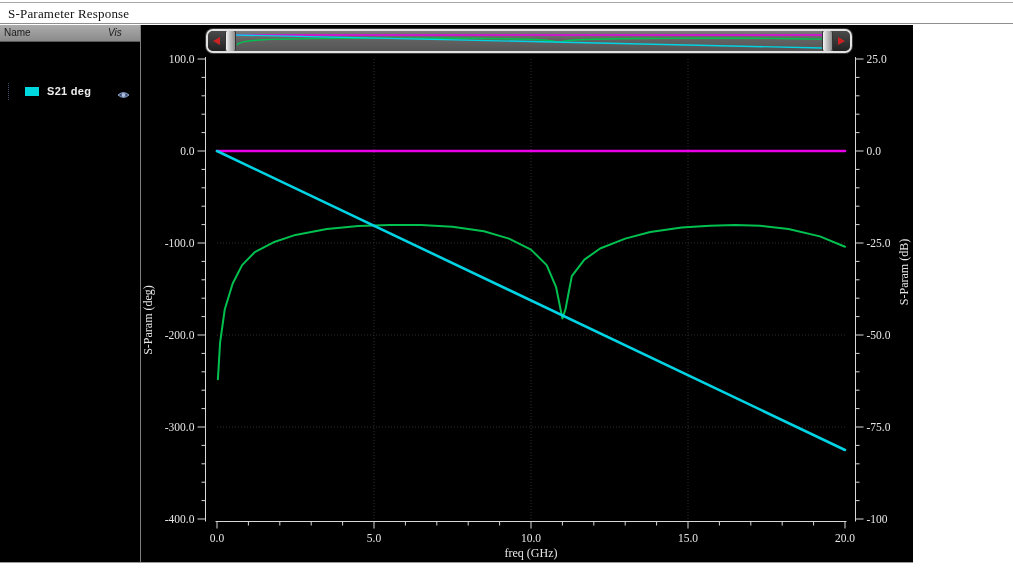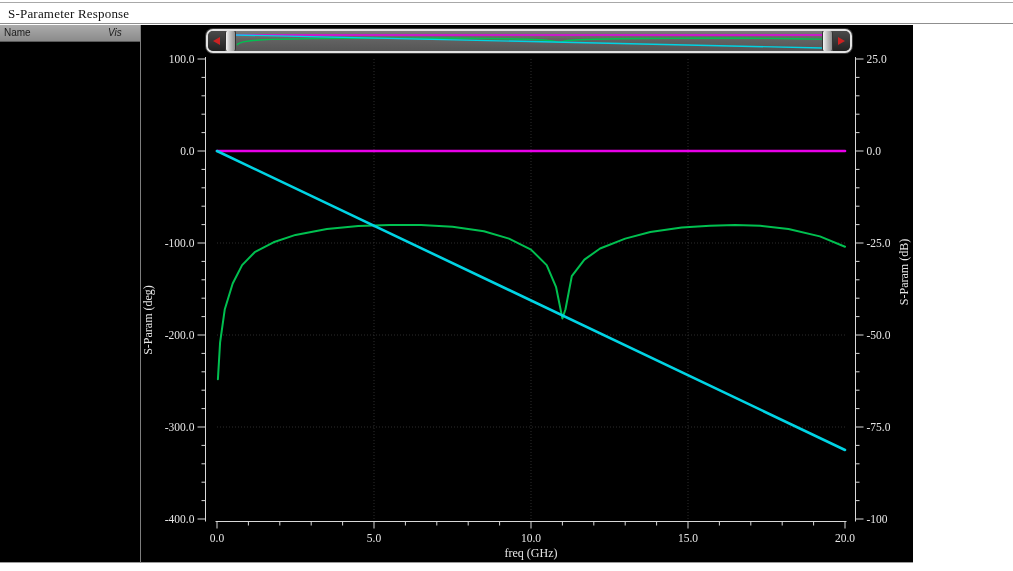--- a/index.html
+++ b/index.html
@@ -68,20 +68,31 @@
 <div class="title-sep"></div>
 
 <div class="panel">
   <div class="panel-header">
     <span class="col-name">Name</span>
     <span class="col-vis">Vis</span>
   </div>
   <div class="legend-list" id="legend-list">
 
 
+  <div class="legend-row">
+    <span class="tree-mark"></span>
+    <span class="swatch" style="background: rgb(0, 216, 224);"></span>
+    <span class="legend-label">S21 deg</span>
+    <span class="eye">
+      <svg width="13" height="10" viewBox="0 0 13 10">
+        <path d="M1 5 Q6.5 0.2 12 5 Q6.5 9.8 1 5 Z" fill="#3c4f78" stroke="#8fa3c8" stroke-width="1"></path>
+        <circle cx="6.5" cy="5" r="1.9" fill="#aebde0"></circle>
+      </svg>
+    </span>
+  </div>
 </div>
 </div>
 
 <div class="canvas"></div>
 <svg id="plot-svg" xmlns="http://www.w3.org/2000/svg">
     <g stroke="#2d2d2d" stroke-dasharray="1,2">
       <line x1="374" y1="59" x2="374" y2="519"></line>
       <line x1="531" y1="59" x2="531" y2="519"></line>
       <line x1="688" y1="59" x2="688" y2="519"></line>
       <line x1="217" y1="151" x2="845" y2="151"></line>

